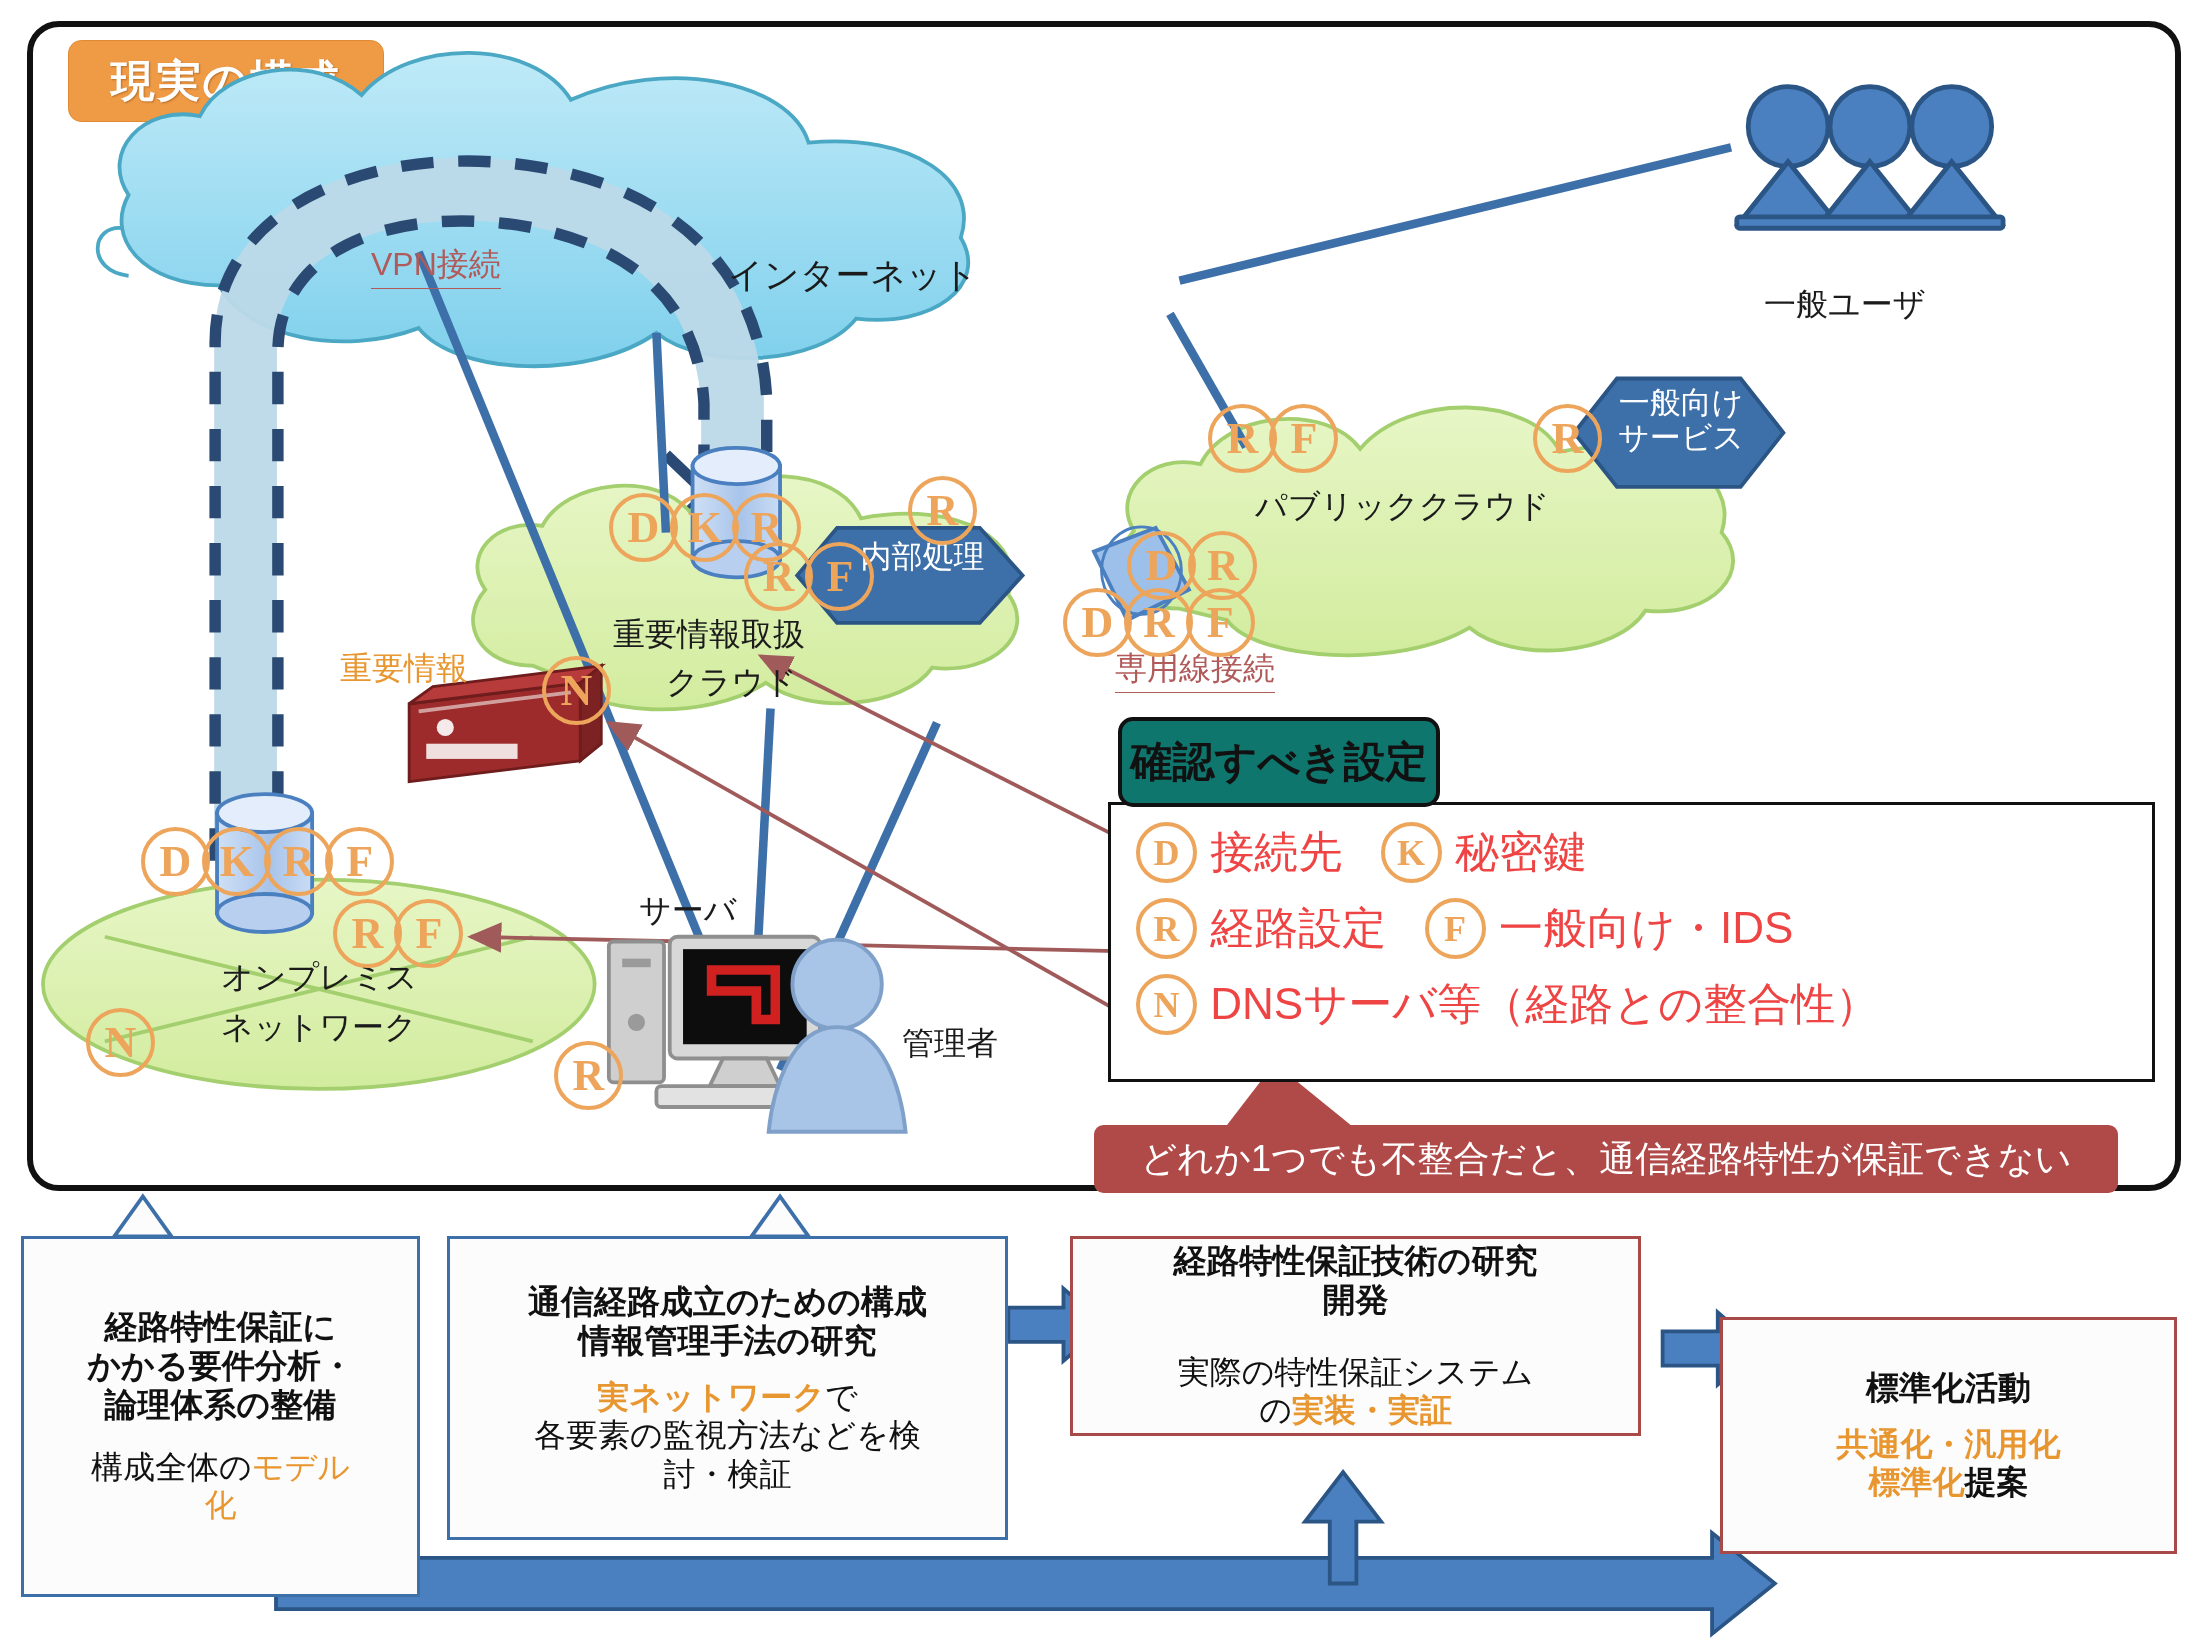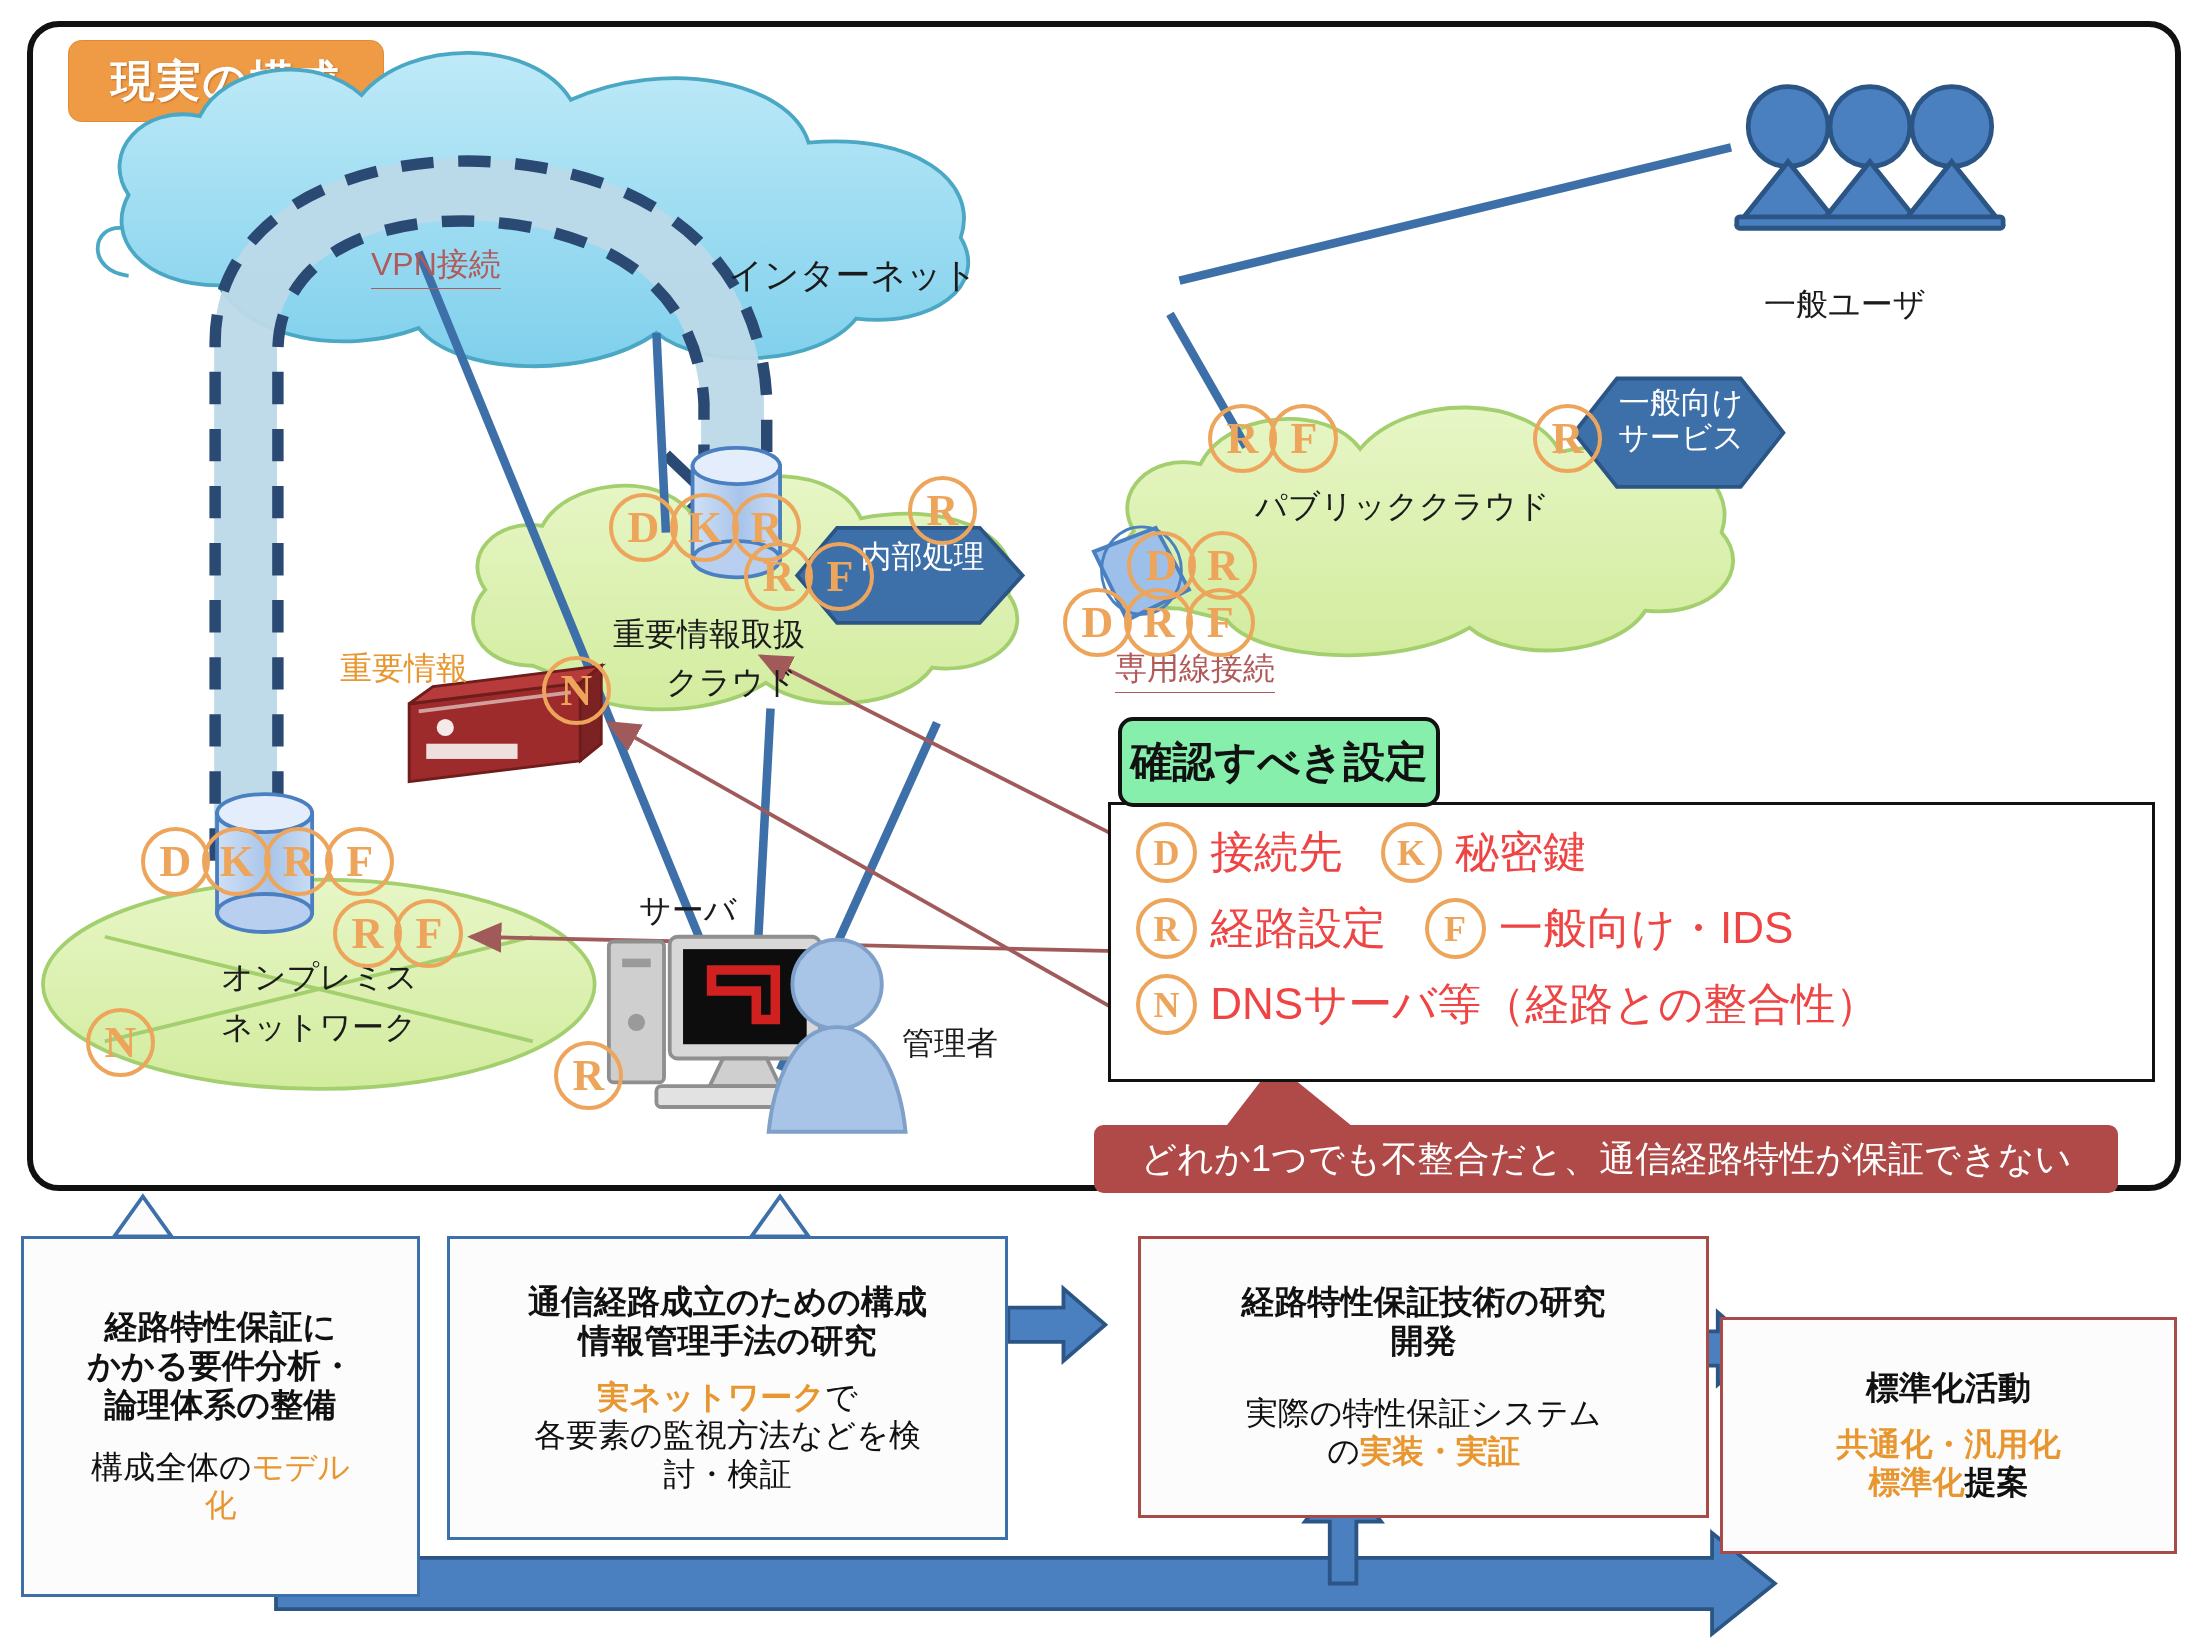--- a/index.html
+++ b/index.html
@@ -13,21 +13,21 @@
   .net-label{font-size:35px;color:#1b1b1b;white-space:nowrap;}
   .small-label{font-size:32px;color:#1b1b1b;white-space:nowrap;}
   .red-ul{font-size:32px;color:#b05a5a;white-space:nowrap;border-bottom:1.9px solid #b05a5a;padding-bottom:1px;}
   .orange-txt{font-size:32px;color:#e8962f;white-space:nowrap;}
   .badge{width:61px;height:61px;border-radius:50%;border:4.8px solid #eda55b;color:#eda55b;
     display:flex;align-items:center;justify-content:center;font-size:44px;font-weight:bold;
     background:transparent;font-family:"Liberation Serif",serif;}
   .hexlabel{color:#fff;font-size:31px;line-height:1.12;text-align:center;font-weight:500;}
   .legend-box{left:1108px;top:802px;width:1041px;height:274px;border:3.8px solid #111;background:#fff;}
   .legend-title{left:1118px;top:717px;width:314px;height:82px;border:4.8px solid #111;border-radius:15px;
-    background:#86efac;display:flex;align-items:center;justify-content:center;font-size:42px;font-weight:bold;color:#111;}
+    background:#0f766e;display:flex;align-items:center;justify-content:center;font-size:42px;font-weight:bold;color:#111;}
   .legend-row{display:flex;align-items:center;gap:13.3px;}
   .legend-txt{font-size:44px;color:#ef4444;white-space:nowrap;font-weight:500;}
   .lb{width:53px;height:53px;border-radius:50%;border:4.8px solid #eda55b;color:#eda55b;
     display:flex;align-items:center;justify-content:center;font-size:36px;font-weight:bold;
     font-family:"Liberation Serif",serif;flex:0 0 auto;}
   .red-banner{left:1094px;top:1125px;width:1024px;height:68px;background:#b04a48;border-radius:9.5px;
     display:flex;align-items:center;justify-content:center;color:#fff;font-size:36px;font-weight:normal;white-space:nowrap;}
   .bbox{background:#fcfcfc;box-sizing:border-box;display:flex;flex-direction:column;
     align-items:center;justify-content:center;text-align:center;padding:5.7px 9.5px;}
   .bbox.blue{border:3.8px solid #3d6fa8;}
@@ -290,21 +290,21 @@
     <span>通信経路成立のための構成</span><br>
     <span>情報管理手法の研究</span>
   </div>
   <div class="bb-n" style="margin-top:17px;">
     <span class="bb-o" style="font-weight:bold;">実ネットワーク</span><span>で</span><br>
     <span>各要素の監視方法などを検</span><br>
     <span>討・検証</span>
   </div>
 </div>
 
-<div class="abs bbox red" style="left:1138px;top:1236px;width:571px;height:282px;">
+<div class="abs bbox red" style="left:1070px;top:1236px;width:571px;height:200px;">
   <div class="bb-t">
     <span>経路特性保証技術の研究</span><br>
     <span>開発</span>
   </div>
   <div class="bb-n" style="margin-top:33px;">
     <span>実際の特性保証システム</span><br>
     <span>の</span><span class="bb-o" style="font-weight:bold;">実装・実証</span>
   </div>
 </div>
 

